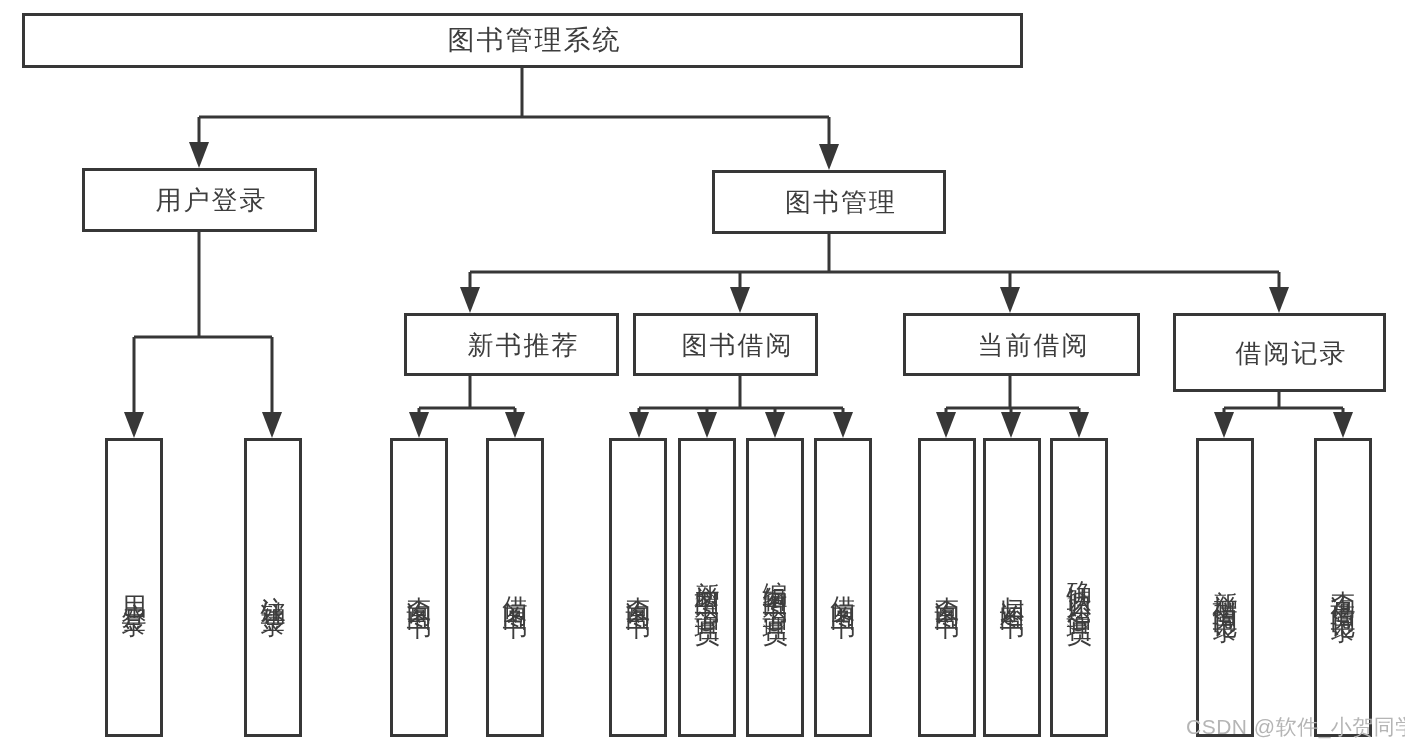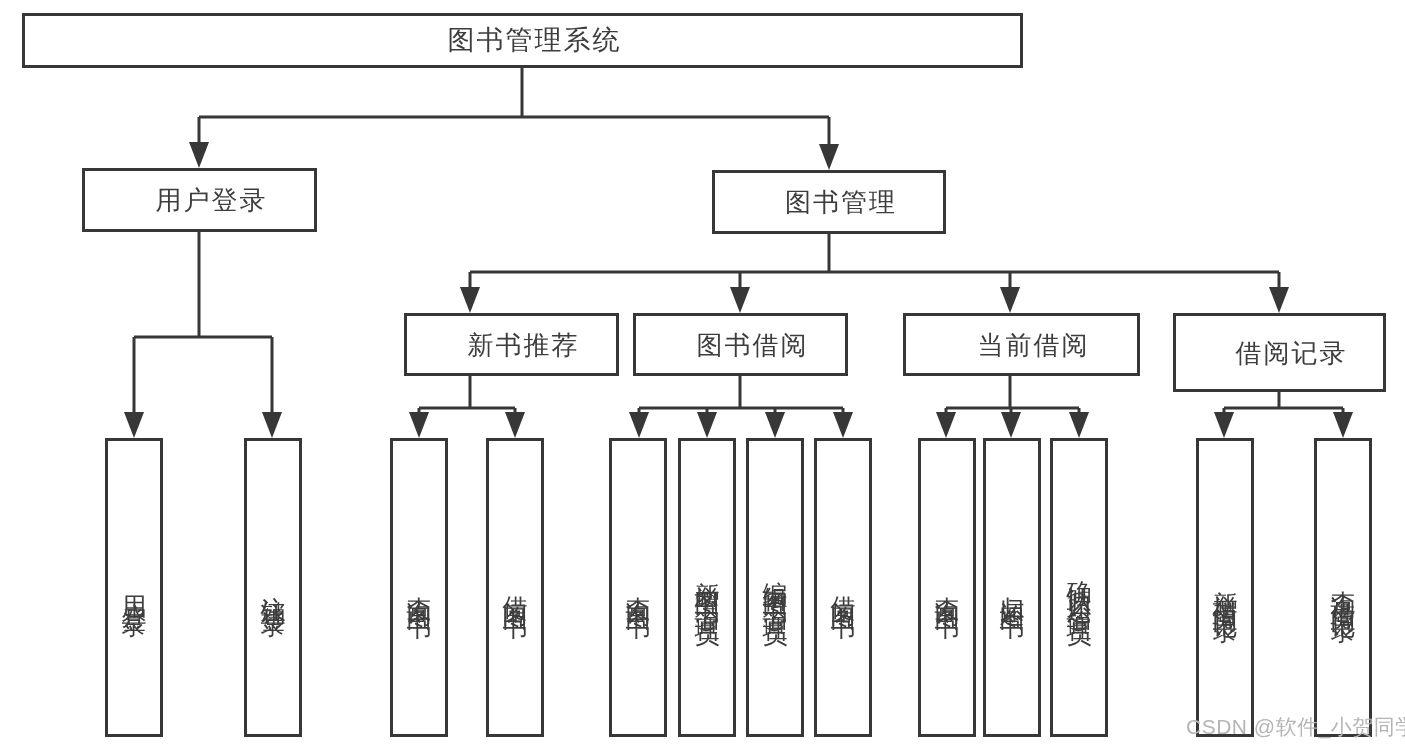--- a/index.html
+++ b/index.html
@@ -106,21 +106,21 @@
       <polygon points="1333,412 1353,412 1343,438"></polygon>
     </g>
   </svg>
 
   <div class="node node-h node-root" style="left:22px; top:13px; width:1001px; height:55px;">图书管理系统</div>
 
   <div class="node node-h" style="left:82px; top:168px; width:235px; height:64px;">用户登录</div>
   <div class="node node-h" style="left:712px; top:170px; width:234px; height:64px;">图书管理</div>
 
   <div class="node node-h" style="left:362px; top:313px; width:215px; height:63px;margin-left:42px;">新书推荐</div>
-  <div class="node node-h" style="left:633px; top:313px; width:215px; height:63px;">图书借阅</div>
+  <div class="node node-h" style="left:633px; top:313px; width:185px; height:63px;">图书借阅</div>
   <div class="node node-h" style="left:903px; top:313px; width:237px; height:63px;">当前借阅</div>
   <div class="node node-h" style="left:1173px; top:313px; width:213px; height:79px;">借阅记录</div>
 
   <div class="node node-v" style="left:105px;">用户登录</div>
   <div class="node node-v" style="left:244px;">注销登录</div>
 
   <div class="node node-v" style="left:390px;">查询图书</div>
   <div class="node node-v" style="left:486px;">借阅图书</div>
 
   <div class="node node-v" style="left:609px;">查询图书</div>

